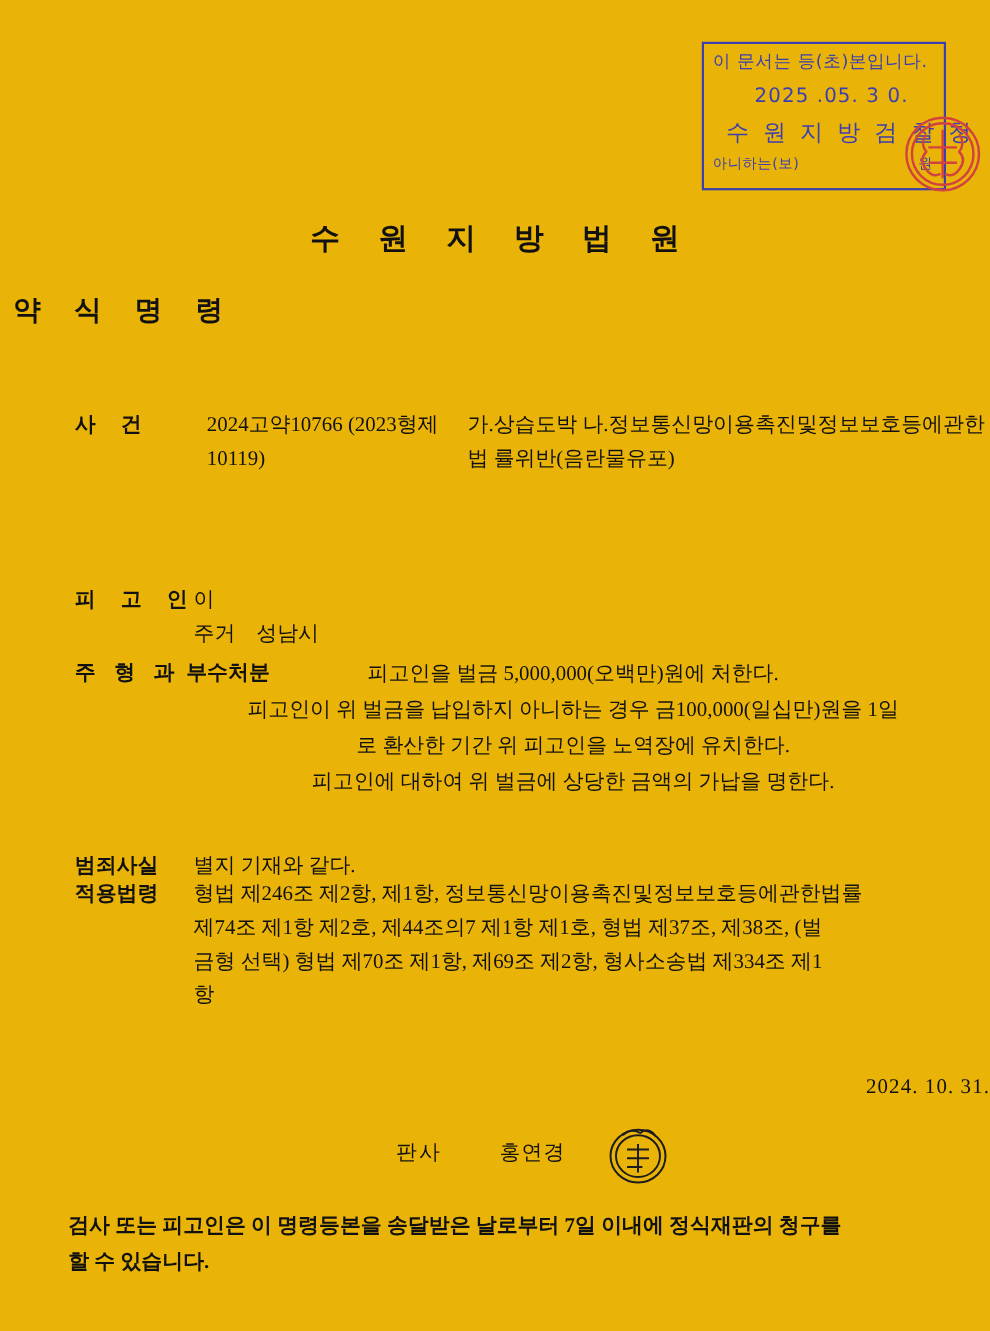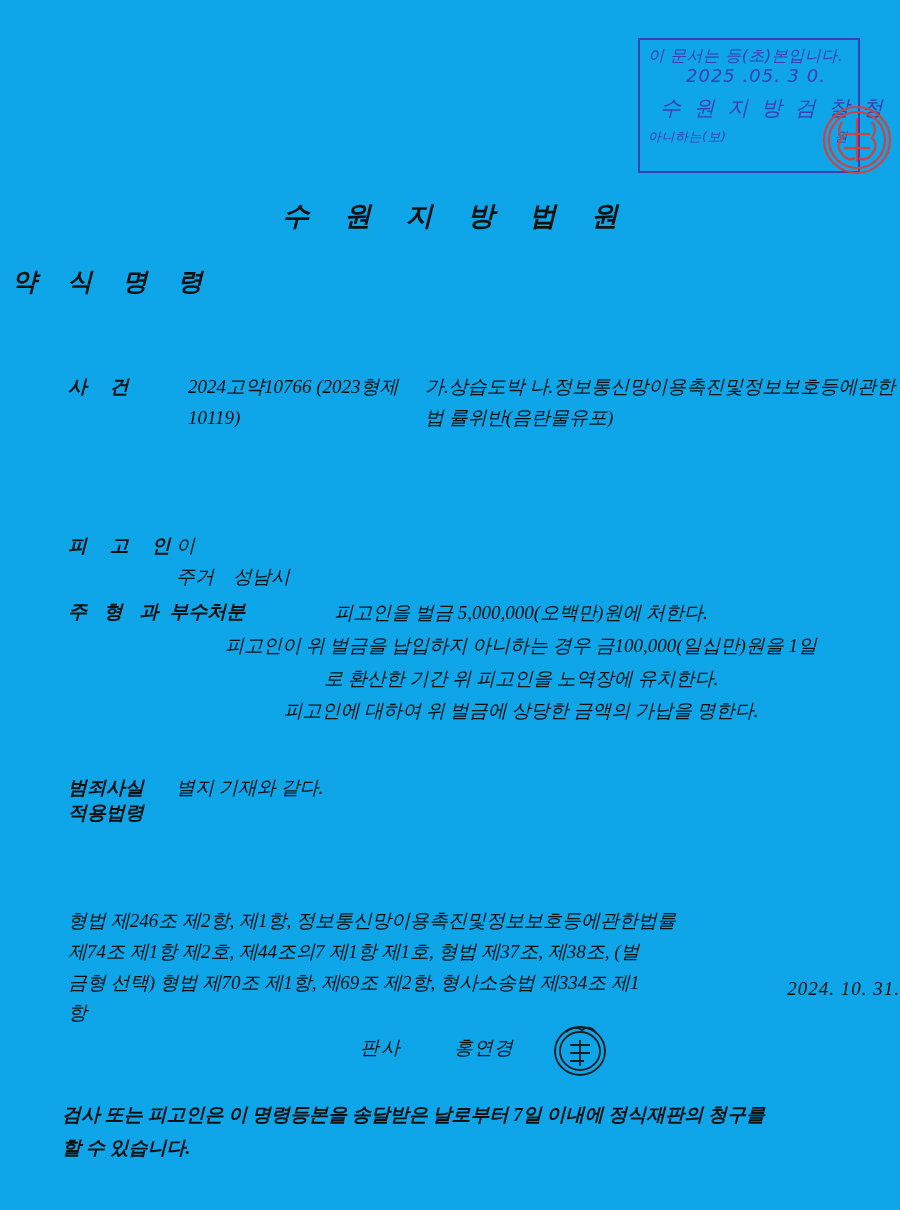--- a/index.html
+++ b/index.html
@@ -12,22 +12,21 @@
     height: 1210px;
     position: relative;
     font-family: "Liberation Serif", "DejaVu Serif", serif;
     color: #111111;
     overflow: hidden;
   }
 
   .page {
     position: absolute;
     inset: 0;
-    background: #0ea5e9;
-    font-style: italic;
+    background: #eab308;
   }
 
   
   .stamp-box {
     position: absolute;
     left: 638px;
     top: 38px;
     width: 222px;
     height: 135px;
     border: 2px solid #3b3fb0;
@@ -37,20 +36,21 @@
     font-family: "DejaVu Sans", "Liberation Sans", sans-serif;
     letter-spacing: 0.5px;
   }
   .stamp-line1 {
     font-size: 16px;
     white-space: nowrap;
     line-height: 1.2;
   }
   .stamp-line2 {
     font-size: 18px;
+    margin-top: 12px;
     margin-left: 38px;
     letter-spacing: 1px;
     white-space: nowrap;
   }
   .stamp-line3 {
     font-size: 21px;
     margin-top: 8px;
     margin-left: 12px;
     letter-spacing: 3px;
     white-space: nowrap;
@@ -125,21 +125,21 @@
   }
   .value .ln { display: block; white-space: nowrap; }
 
   .case-row { left: 68px; top: 372px; gap: 12px; }
   .case-left { width: 225px; flex: 0 0 225px; font-size: 19px; line-height: 1.62; }
   .case-right { font-size: 19px; line-height: 1.62; }
 
   .def-row { left: 68px; top: 495px; margin-top: 36px; }
   .pen-row { left: 68px; top: 598px; }
   .fact-row { left: 68px; top: 748px; margin-top: 25px; }
-  .law-row { left: 68px; top: 798px; flex-direction: column; }
+  .law-row { left: 68px; top: 798px; }
 
   .pen-label { line-height: 1.5; }
   .pen-value { width: 690px; text-align: center; }
   .pen-value .p { margin: 0 0 2px 0; }
   .law-value { width: 695px; }
 
   
   .date-line {
     position: absolute;
     left: 0;

